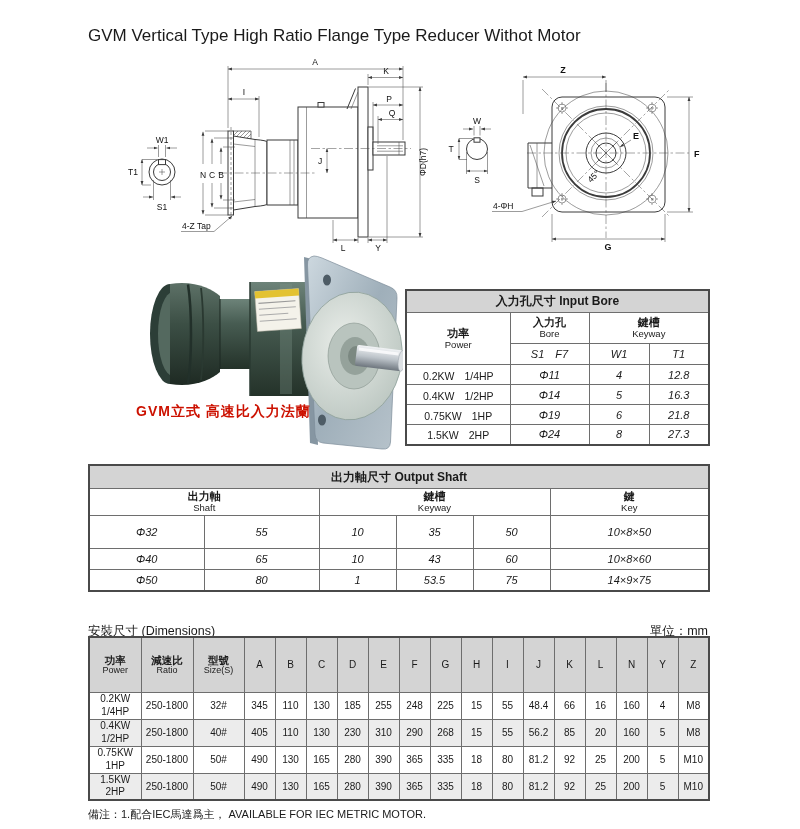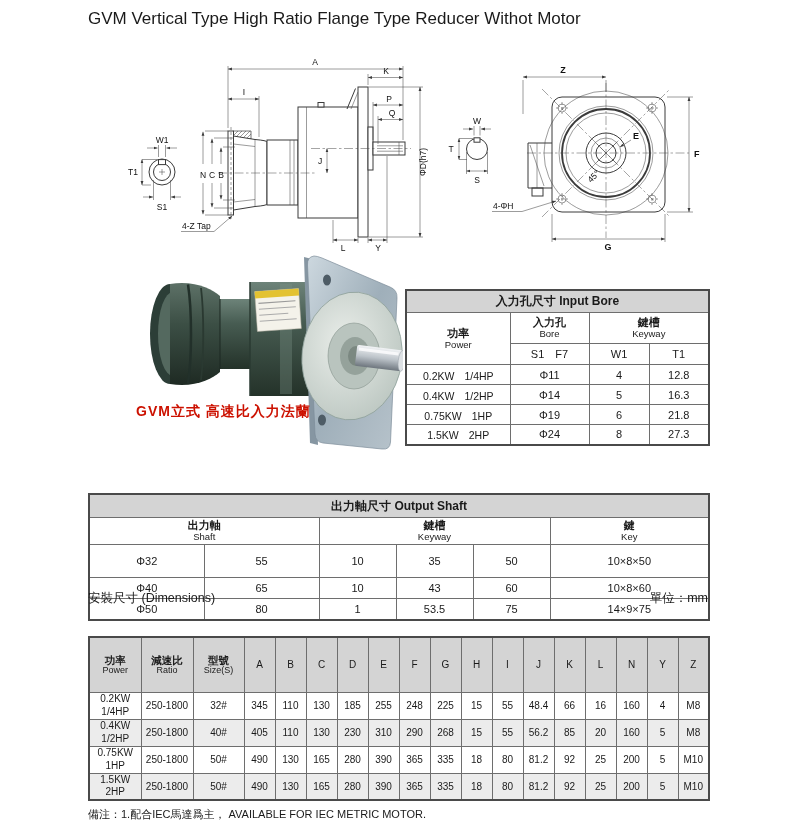--- a/index.html
+++ b/index.html
@@ -2,50 +2,50 @@
 <html><head>
 <meta charset="utf-8">
 <style>
   html,body{margin:0;padding:0;background:#fff;}
   body{width:800px;height:829px;position:relative;font-family:"Liberation Sans",sans-serif;color:#1a1a1a;overflow:hidden;}
   .abs{position:absolute;}
 
   
   #titleblock{left:88px;top:5px;}
   #title-zh{font-size:17px;font-weight:bold;letter-spacing:.5px;}
-  #title-en{font-size:17px;font-weight:normal;margin-top:4px;}
+  #title-en{font-size:17px;font-weight:normal;margin-top:21px;}
 
   
   .ln{stroke:#3b3b3b;stroke-width:1;fill:none}
   .lnf{stroke:#3b3b3b;stroke-width:1;fill:#fff}
   .tn{stroke:#4a4a4a;stroke-width:.55;fill:none}
   .dim{stroke:#4a4a4a;stroke-width:.55;fill:none;marker-start:url(#ma);marker-end:url(#ma)}
   .me{stroke:#4a4a4a;stroke-width:.55;fill:none;marker-end:url(#ma)}
   .cl{stroke:#4a4a4a;stroke-width:.5;fill:none;stroke-dasharray:9 2.5 2.5 2.5}
   .dsh{stroke:#4a4a4a;stroke-width:.55;fill:none;stroke-dasharray:3 2}
   .lbl{font:8.5px "Liberation Sans",sans-serif;fill:#111}
   .lblb{font:bold 9px "Liberation Sans",sans-serif;fill:#111}
 
   
   table{border-collapse:collapse;table-layout:fixed;background:#fff;}
   td{border:1px solid #6e6e6e;text-align:center;vertical-align:middle;padding:0;overflow:hidden;}
   .frame{border:2px solid #4a4a4a;}
   .tbar{background:#d4d4d4;font-weight:bold;font-size:12px;height:21px;}
   .zh{font-size:11px;font-weight:bold;line-height:1.15;}
   .en{font-size:9.5px;font-weight:normal;line-height:1.1;}
-  .val{font-size:11px;}
+  .val{font-size:11px;font-style:italic;}
   .pw{display:inline-flex;gap:10px;font-size:10.5px;justify-content:center;}
   #dims-table .hd{background:#d4d4d4;}
   #dims-table tr.alt td{background:#ececec;}
   #dims-table td{font-size:10px;}
   #dims-table .zh{font-size:10.5px;}
   #dims-table .en{font-size:9px;}
   .two-line{font-size:10px;line-height:1.25;}
 
-  #dims-caption{left:88px;top:590px;width:620px;display:flex;justify-content:space-between;font-size:12.5px;}
+  #dims-caption{left:88px;top:623px;width:620px;display:flex;justify-content:space-between;font-size:12.5px;}
   #dims-caption .h{font-weight:normal;}
   #photo-caption{left:136px;top:403px;font-size:14px;font-weight:bold;color:#cc1100;letter-spacing:1px;}
   #footer-note{left:88px;top:807px;font-size:11px;}
 </style>
 </head>
 <body>
 
 <div class="abs" id="titleblock">
   <div id="title-en">GVM Vertical Type High Ratio Flange Type Reducer Withot Motor</div>
 </div>
@@ -360,21 +360,21 @@
             <span>1.5KW</span>
             <span>2HP</span>
           </span></td>
     <td class="val">Φ24</td>
     <td class="val">8</td>
     <td class="val">27.3</td>
   </tr>
 </tbody>
   </table>
 
-<table class="abs frame" id="output-table" style="left:88px;top:493px;width:620px">
+<table class="abs frame" id="output-table" style="left:88px;top:464px;width:620px">
   <colgroup>
       <col style="width:115px">
       <col style="width:115px">
       <col style="width:77px">
       <col style="width:77px">
       <col style="width:77px">
       <col style="width:159px">
     </colgroup>
   <tbody>
       <tr>

